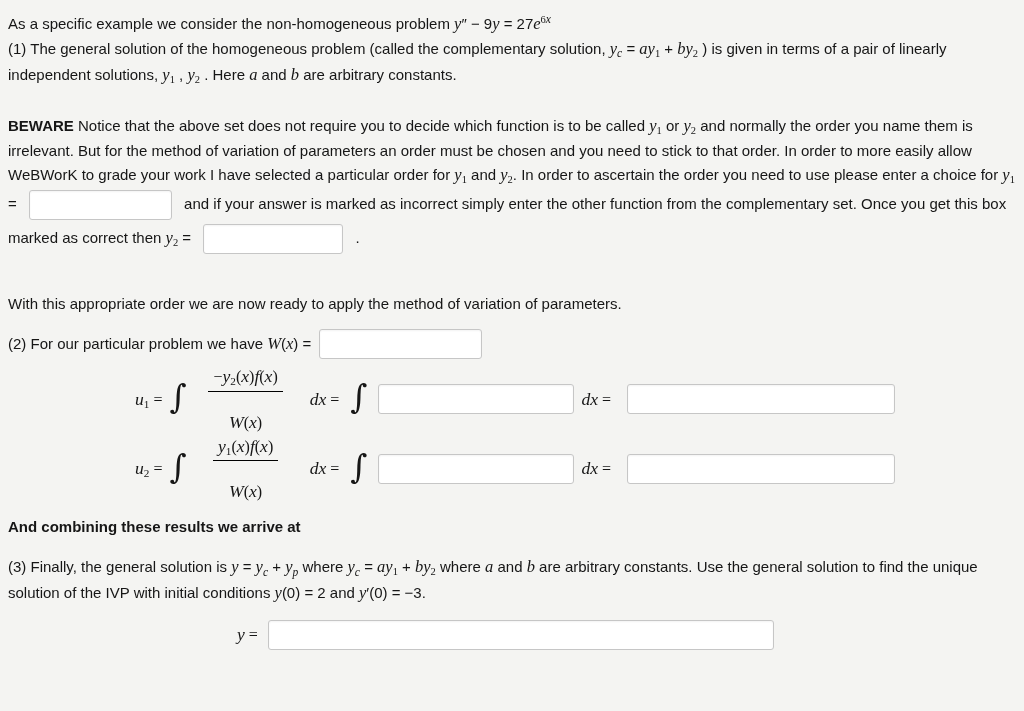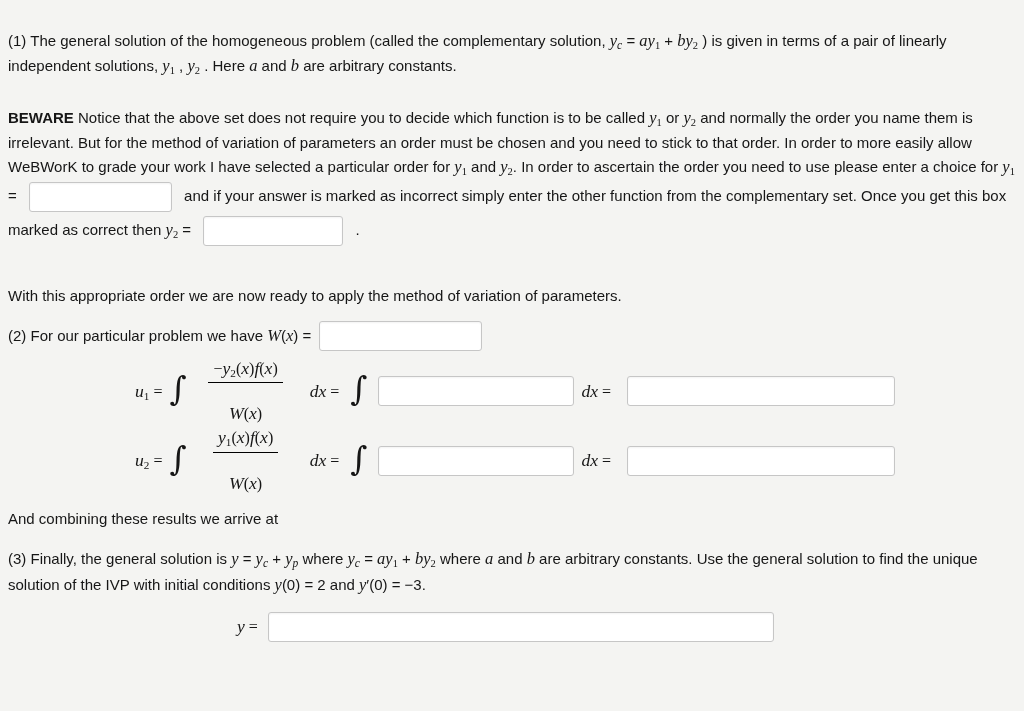--- a/index.html
+++ b/index.html
@@ -38,21 +38,21 @@
   .in-fset { width: 175px; }
   .in-y1 { width: 143px; }
   .in-y2 { width: 140px; }
   .in-w { width: 163px; }
   .in-integrand { width: 196px; }
   .in-result { width: 268px; }
   .in-yp { width: 390px; }
   .in-y { width: 506px; }
 
   .intro { margin-top: 2px; }
-  .p1 { margin-top: 20px; }
+  .p1 { }
 
   .row { display: flex; align-items: center; }
   .find-row { margin-top: 16px; }
   .find-row .answer { margin-left: 9px; }
   .star { margin-left: 10px; font-size: 15px; color: #161616; }
 
   .beware { margin-top: 27px; line-height: 1.55; }
   .beware .answer { margin: 2px 8px; }
 
   .transition { margin-top: 37px; }
@@ -80,35 +80,36 @@
     min-width: 106px;
     margin: 0 4px;
     font-size: 15px;
   }
   .frac .num { border-bottom: 1px solid #000; padding: 0 5px 3px; }
   .frac .den { padding-top: 20px; }
   .dxeq { margin: 0 4px 0 7px; white-space: nowrap; }
   .eq-row .answer { margin-left: 9px; }
   .eq-row .in-result { margin-left: 12px; }
 
-  .combining { margin-top: 14px; }
+  .combining { margin-top: 14px; font-weight: bold; }
 
   .yp-row { margin-top: 13px; margin-left: 287px; }
   .yp-row .answer { margin-left: 10px; }
 
   .p3 { margin-top: 17px; }
 
   .y-row { margin-top: 14px; margin-left: 229px; }
   .y-row .answer { margin-left: 10px; }
 </style>
 </head>
 <body>
 
 <div class="page">
 
+  <p class="rich intro">As a specific example we consider the non-homogeneous problem <i>y</i>″ − 9<i>y</i> = 27<i>e</i><sup>6<i>x</i></sup></p>
 
   <p class="rich p1">(1) The general solution of the homogeneous problem (called the complementary solution, <i>y</i><sub><i>c</i></sub> = <i>ay</i><sub>1</sub> + <i>by</i><sub>2</sub> ) is given in terms of a pair of linearly independent solutions, <i>y</i><sub>1</sub> , <i>y</i><sub>2</sub> . Here <i>a</i> and <i>b</i> are arbitrary constants.</p>
 
 
   <p class="rich beware">
     <span class="rich"><b style="font-family:'Liberation Sans',sans-serif;font-style:normal">BEWARE</b> Notice that the above set does not require you to decide which function is to be called <i>y</i><sub>1</sub> or <i>y</i><sub>2</sub> and normally the order you name them is irrelevant. But for the method of variation of parameters an order must be chosen and you need to stick to that order. In order to more easily allow WeBWorK to grade your work I have selected a particular order for <i>y</i><sub>1</sub> and <i>y</i><sub>2</sub>. In order to ascertain the order you need to use please enter a choice for <i>y</i><sub>1</sub> =</span>
     <input type="text" class="answer in-y1" value="" style="">
     <span class="rich">and if your answer is marked as incorrect simply enter the other function from the complementary set. Once you get this box marked as correct then <i>y</i><sub>2</sub> =</span>
     <input type="text" class="answer in-y2" value="" style="">
     <span class="rich">.</span>

